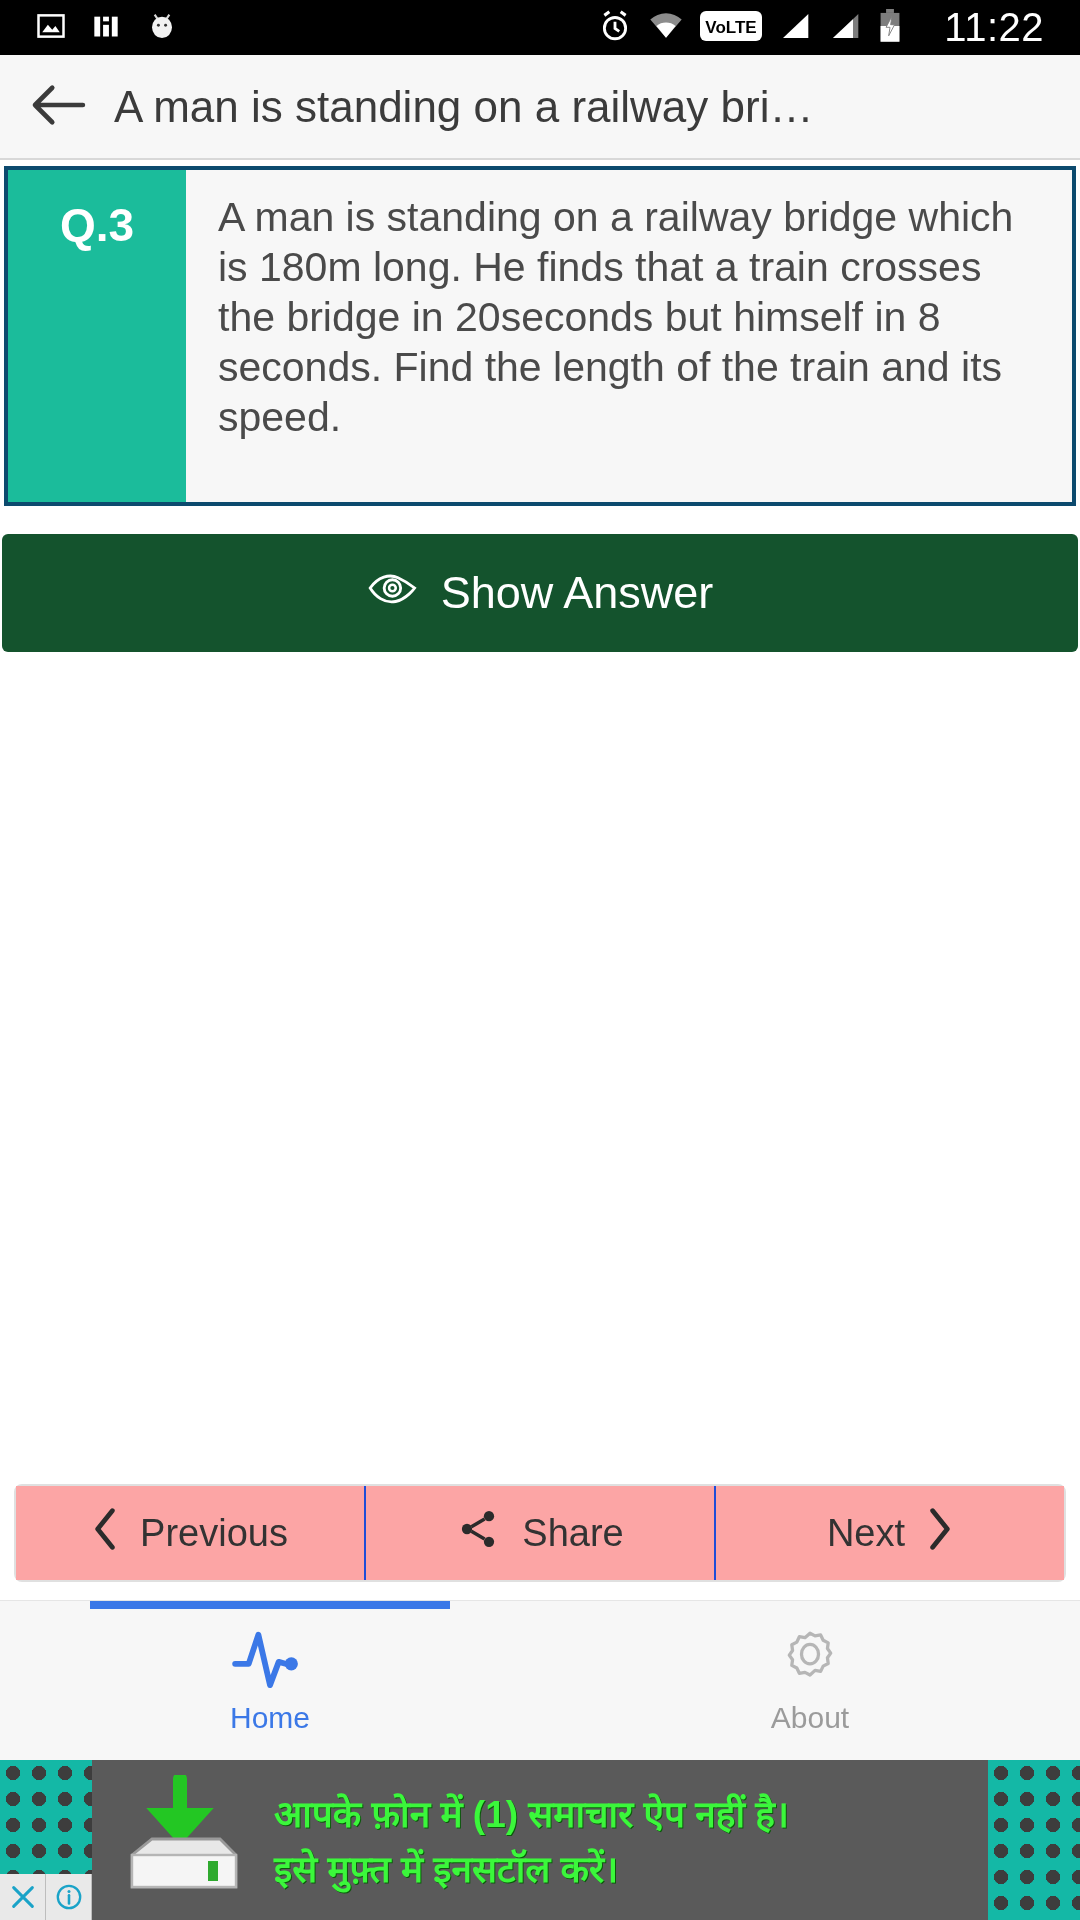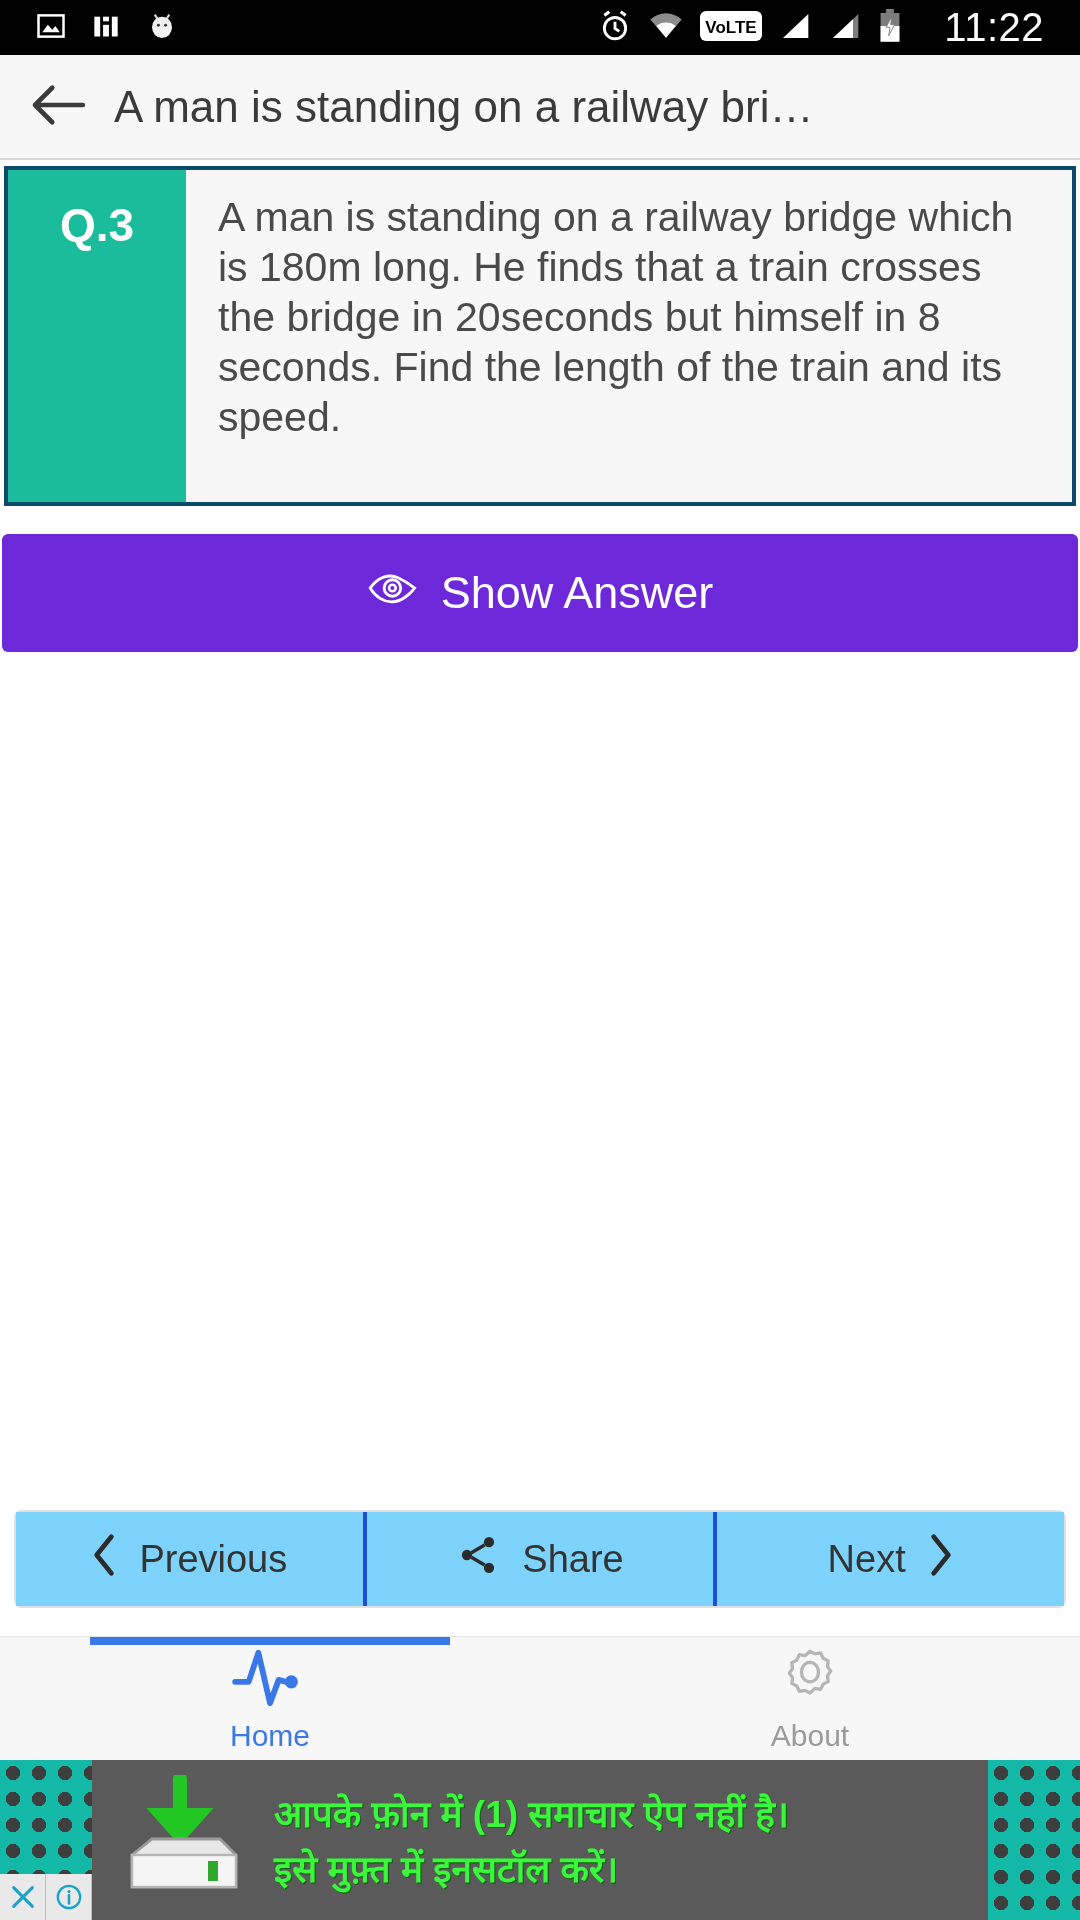--- a/index.html
+++ b/index.html
@@ -62,51 +62,51 @@
   .card-body { padding: 22px 30px 26px 32px; }
   .card-text {
     font-size: 41px; line-height: 1.22;
     color: #4a4a4a;
   }
 
   
   .answer-wrap { padding: 28px 2px 0 2px; }
   .answer-btn {
     width: 100%; height: 118px;
-    background: #6d28d9; border: none; border-radius: 6px;
+    background: #14532d; border: none; border-radius: 6px;
     color: #ffffff; font-size: 45px;
     display: flex; align-items: center; justify-content: center;
     gap: 20px; cursor: pointer;
     font-family: "Liberation Sans", sans-serif;
   }
 
   .spacer { flex: 1 1 auto; }
 
   
   .pager {
     margin: 0 14px 0 14px;
     display: flex;
     border: 2px solid #e0e0e0; border-radius: 8px;
     background: #ffffff;
     height: 98px;
   }
   .pager-btn {
     flex: 1 1 0; display: flex; align-items: center;
     justify-content: center; gap: 22px;
     font-size: 38px; color: #333333; cursor: pointer;
-    background: #7dd3fc;
-  }
-  .pager-btn + .pager-btn { border-left: 4px solid #1d4ed8; justify-content: center; }
+    background: #fca5a5;
+  }
+  .pager-btn + .pager-btn { border-left: 2px solid #1d4ed8; justify-content: center; }
 
   
   .tabbar {
     display: flex; background: #f7f7f7;
     border-top: 1px solid #e6e6e6;
-    height: 124px; position: relative;
-    margin-top: 28px;
+    height: 160px; position: relative;
+    margin-top: 18px;
     align-items: center;
   }
   .tab {
     flex: 1 1 0; display: flex; flex-direction: column;
     align-items: center; justify-content: center;
     gap: 8px; cursor: pointer; position: relative;
   }
   .tab-label { font-size: 30px; }
   .tab-home .tab-label { color: #3b78e7; }
   .tab-about .tab-label { color: #9b9b9b; }

